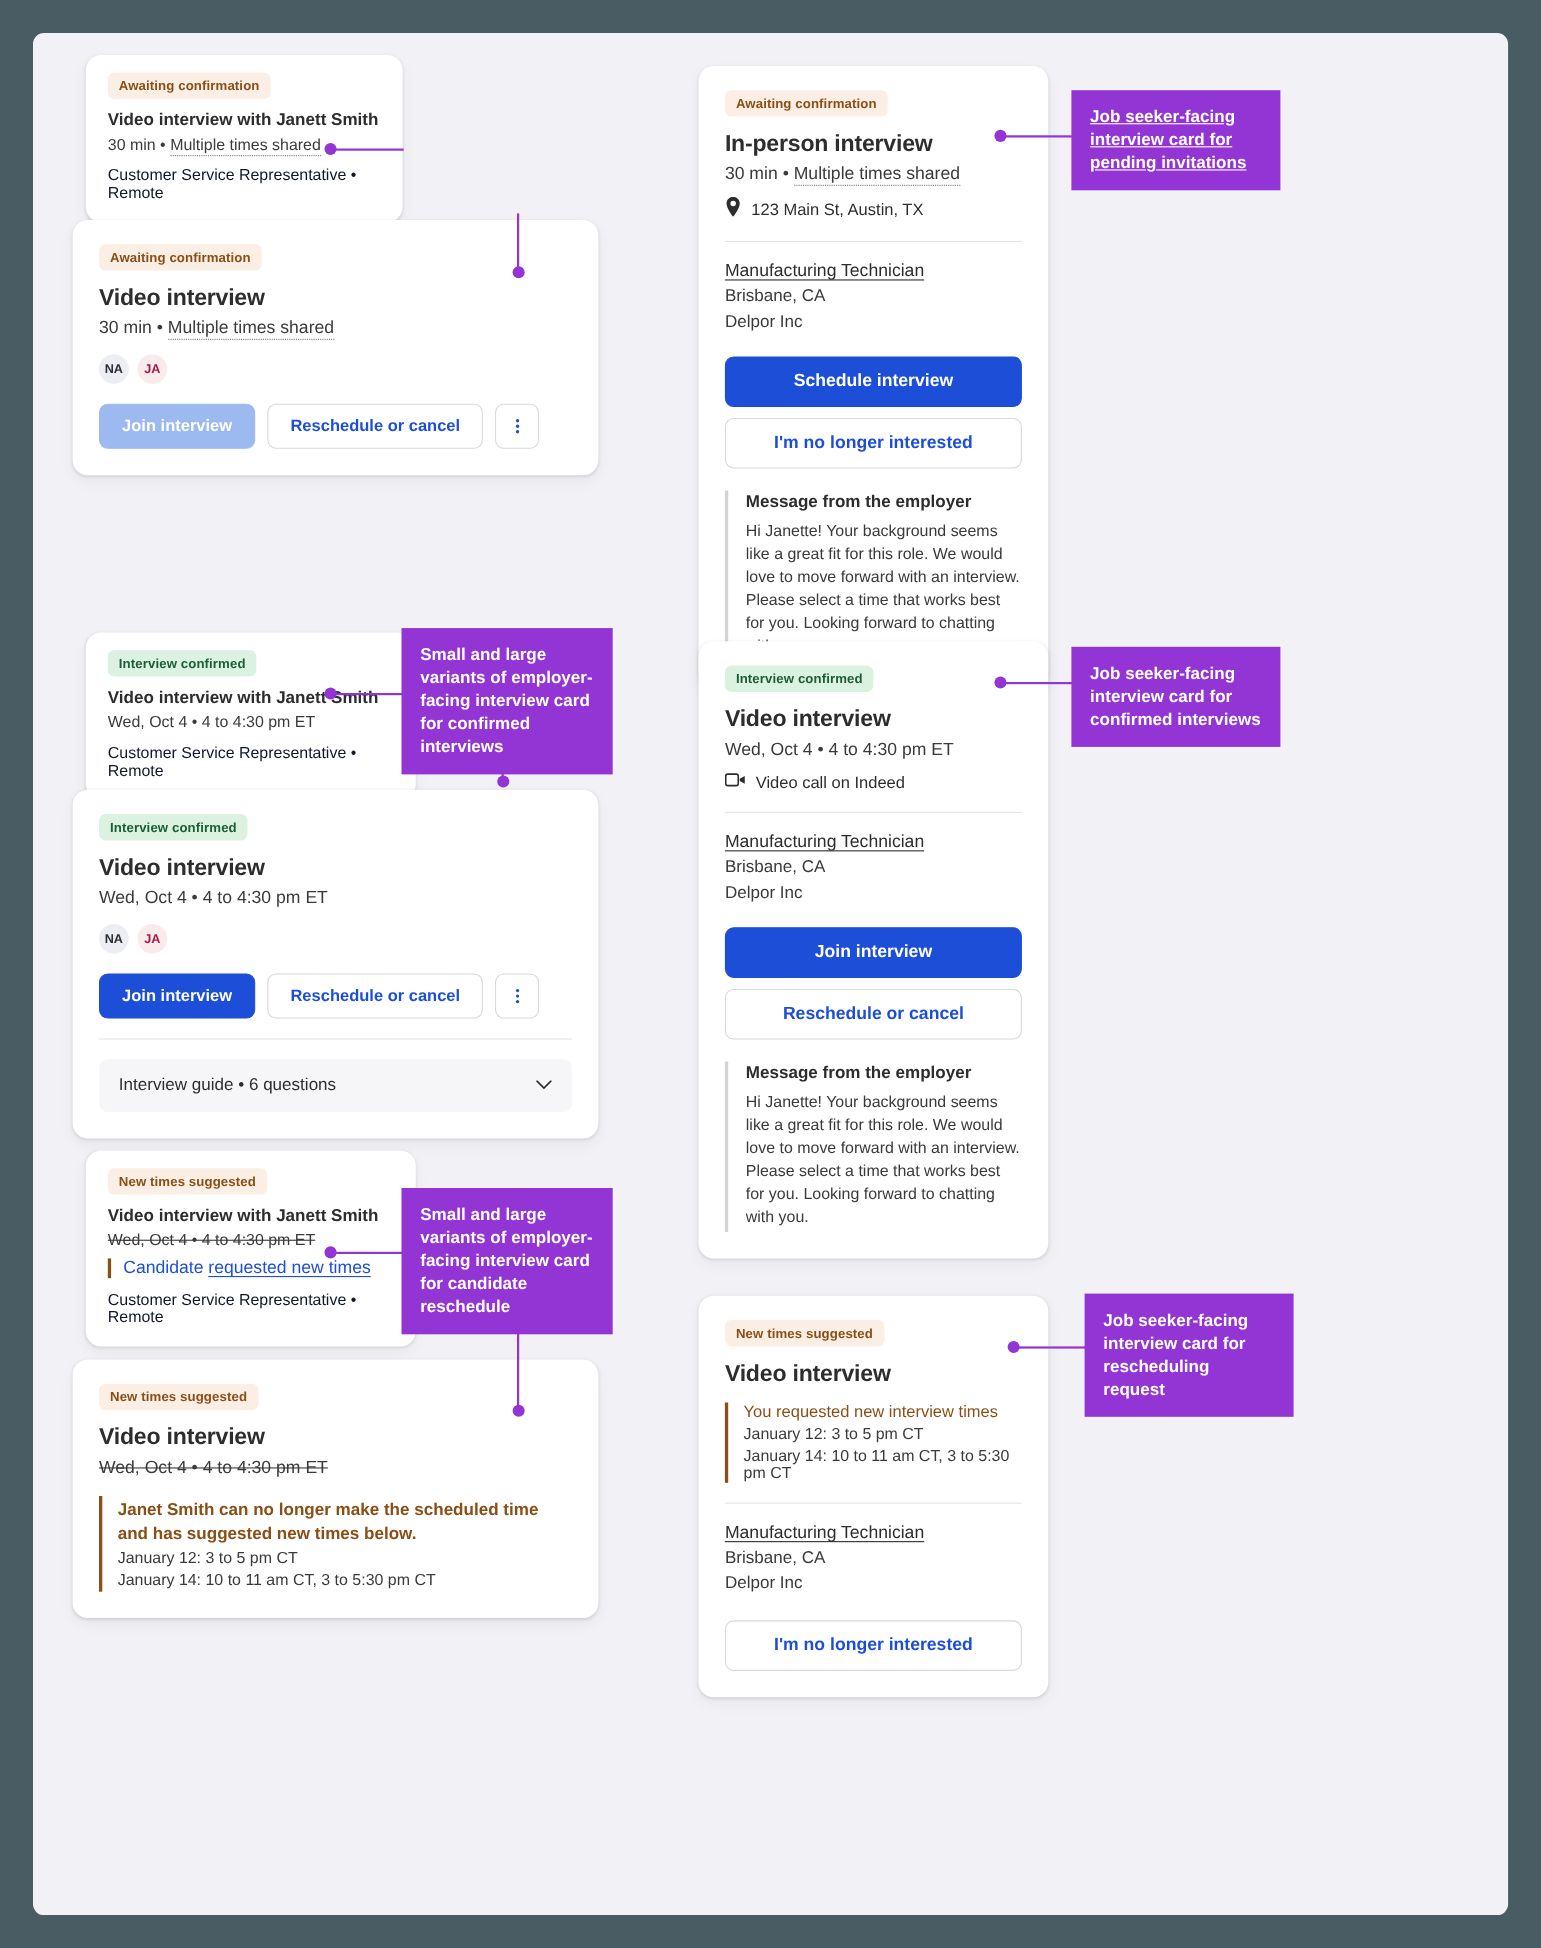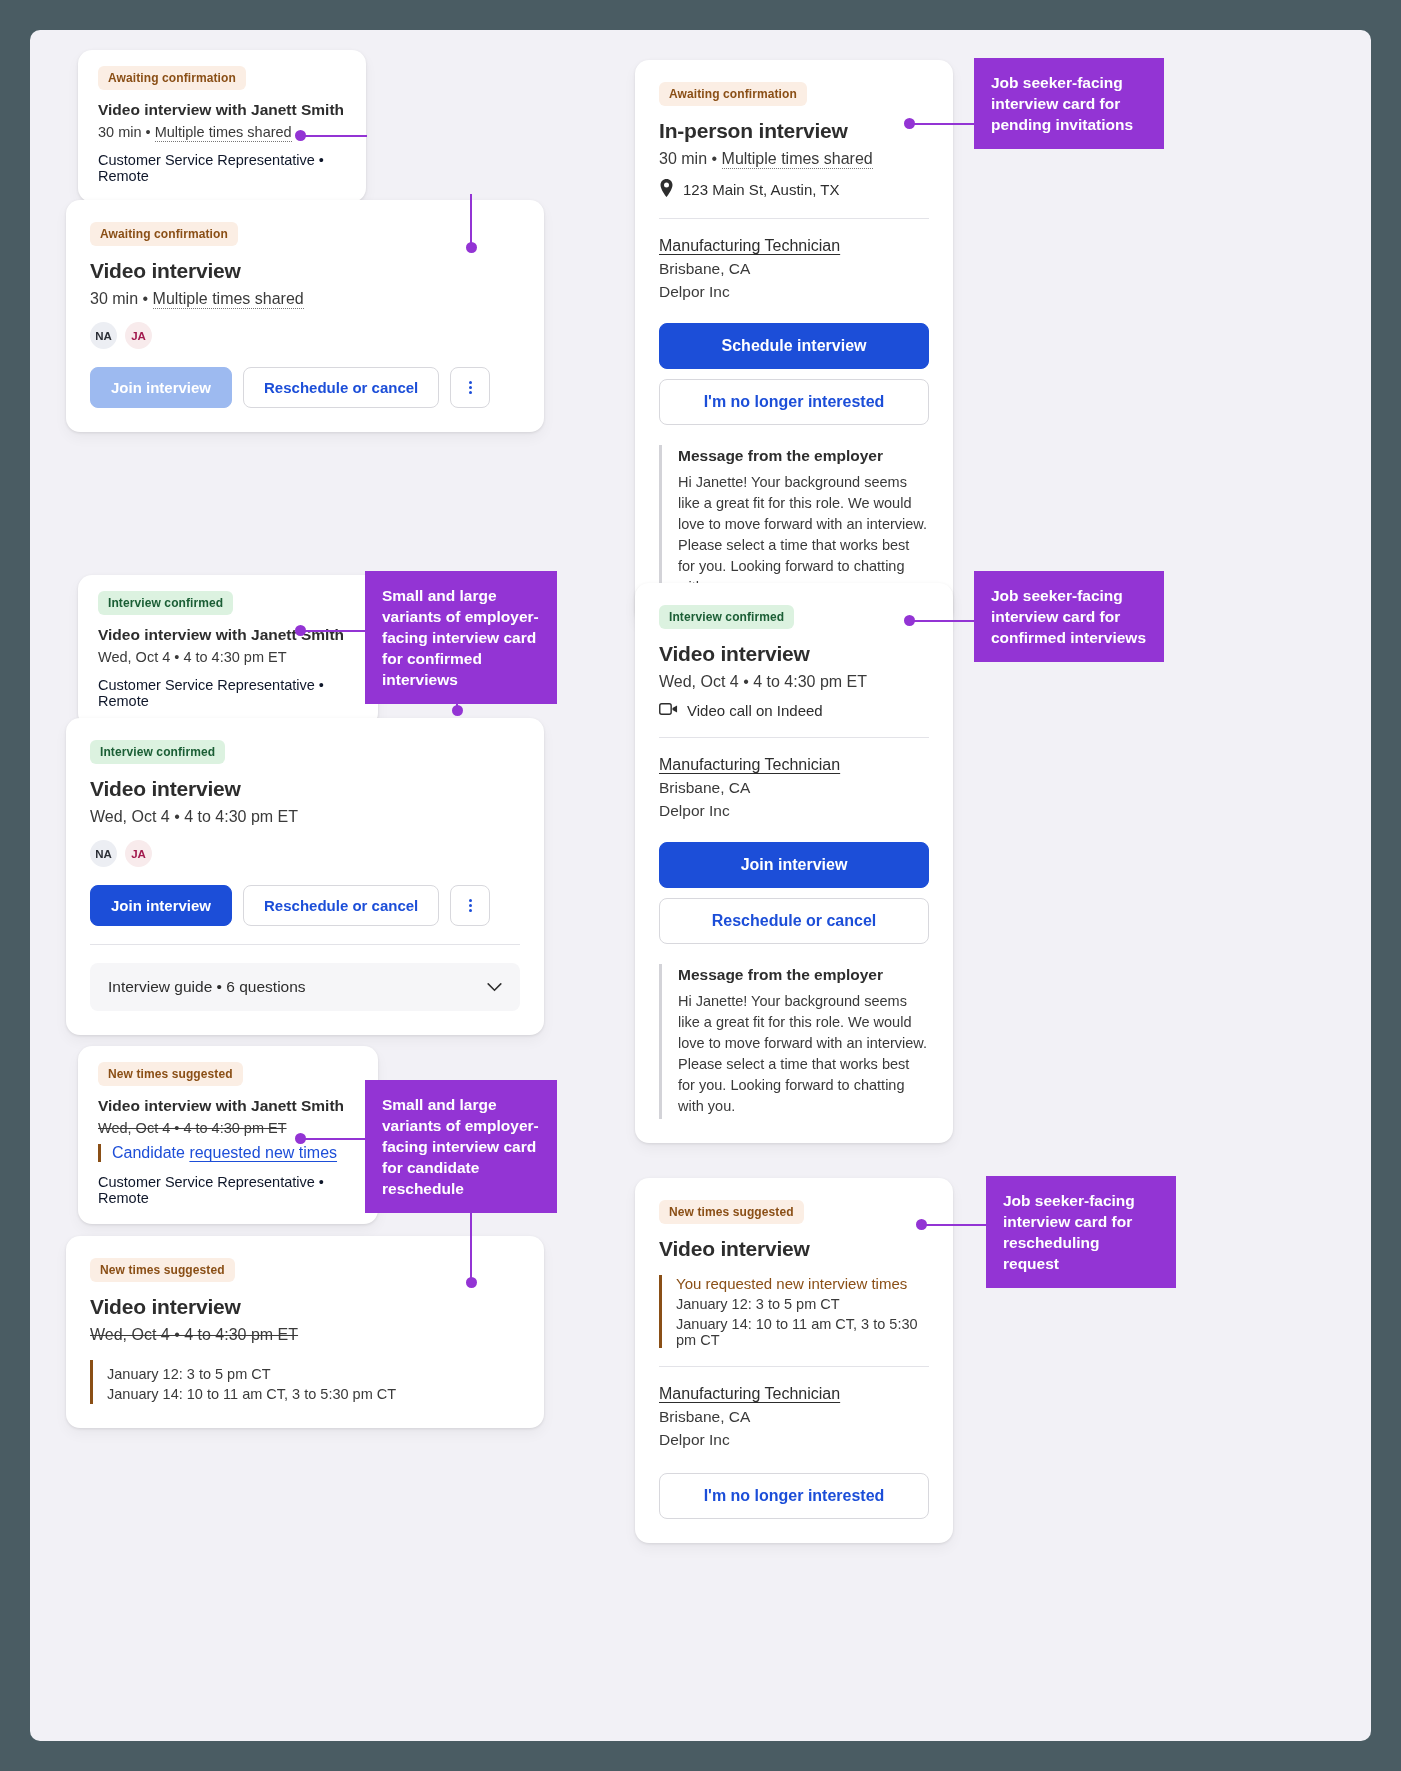--- a/index.html
+++ b/index.html
@@ -224,20 +224,21 @@
         </div>
       </div>
       <div class="role">Customer Service Representative • Remote</div>
     </div>
 
     <div class="card large" style="position:absolute; left:18px; top:1198px; width:478px;">
       <span class="badge newtimes">New times suggested</span>
       <div class="title-lg">Video interview</div>
       <div class="meta-lg struck">Wed, Oct 4 • 4 to 4:30 pm ET</div>
       <div class="notice-lg">
+        <div class="head">Janet Smith can no longer make the scheduled time and has suggested new times below.</div>
         <div class="line">January 12: 3 to 5 pm CT</div>
         <div class="line">January 14: 10 to 11 am CT, 3 to 5:30 pm CT</div>
       </div>
     </div>
   </div>
 
   <div class="col-right">
 
     <div class="card large" style="position:absolute; left:0px; top:22px; width:318px;">
       <span class="badge pending">Awaiting confirmation</span>
@@ -326,25 +327,25 @@
   <div class="conn-line" style="left:272px; top:600px; width:65px; height:2px;"></div>
   <div class="conn-line" style="left:426px; top:634px; width:2px; height:46px;"></div>
   <div class="conn-dot" style="left:422px; top:675px;"></div>
 
   <div class="anno" style="left:335px; top:1050px; width:192px;">Small and large variants of employer-facing interview card for candidate reschedule</div>
   <div class="conn-dot" style="left:265px; top:1103px;"></div>
   <div class="conn-line" style="left:272px; top:1108px; width:65px; height:2px;"></div>
   <div class="conn-line" style="left:440px; top:1143px; width:2px; height:108px;"></div>
   <div class="conn-dot" style="left:436px; top:1247px;"></div>
 
-  <div class="anno" style="left:944px; top:28px; width:190px;">Job seeker-facing interview card for pending invitations</div>
+  <div class="anno" style="left:944px; top:52px; width:190px;text-decoration:underline;">Job seeker-facing interview card for pending invitations</div>
   <div class="conn-dot" style="left:874px; top:88px;"></div>
   <div class="conn-line" style="left:881px; top:93px; width:65px; height:2px;"></div>
 
-  <div class="anno" style="left:944px; top:541px; width:190px;">Job seeker-facing interview card for confirmed interviews</div>
+  <div class="anno" style="left:944px; top:558px; width:190px;">Job seeker-facing interview card for confirmed interviews</div>
   <div class="conn-dot" style="left:874px; top:585px;"></div>
   <div class="conn-line" style="left:881px; top:590px; width:65px; height:2px;"></div>
 
   <div class="anno" style="left:956px; top:1146px; width:190px;">Job seeker-facing interview card for rescheduling request</div>
   <div class="conn-dot" style="left:886px; top:1189px;"></div>
   <div class="conn-line" style="left:893px; top:1194px; width:65px; height:2px;"></div>
 
 </div>
 
 </body></html>

